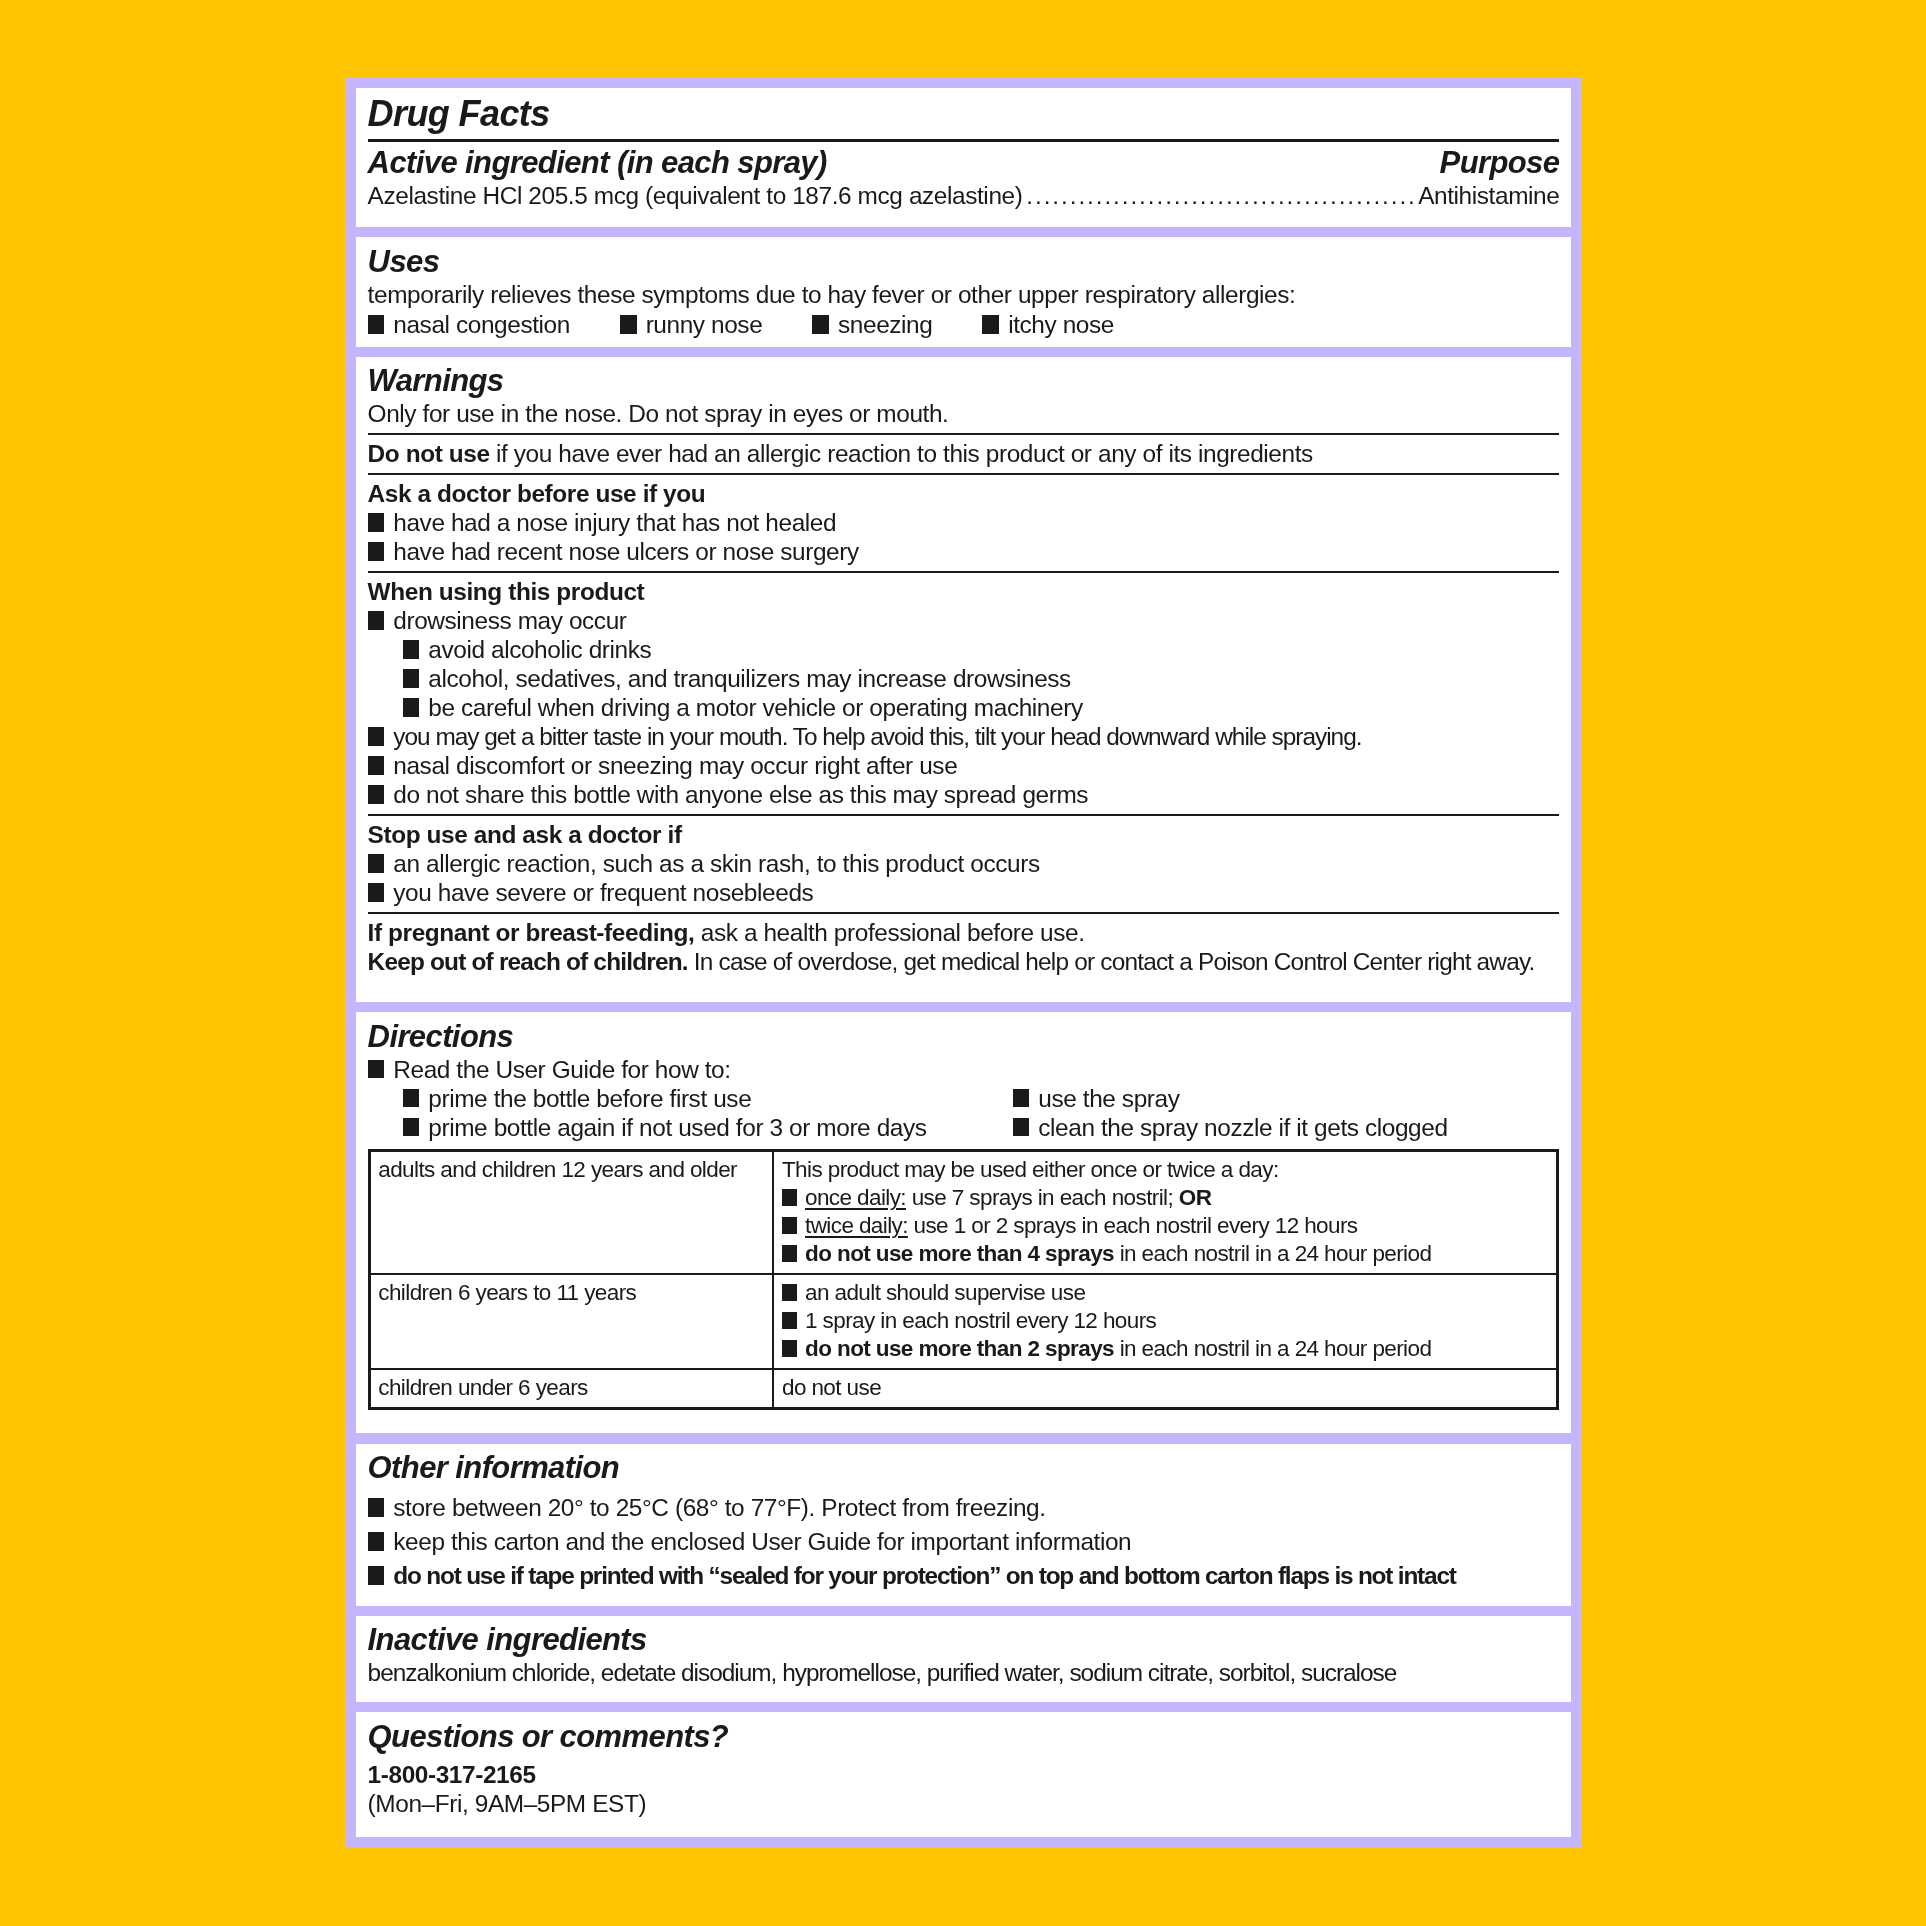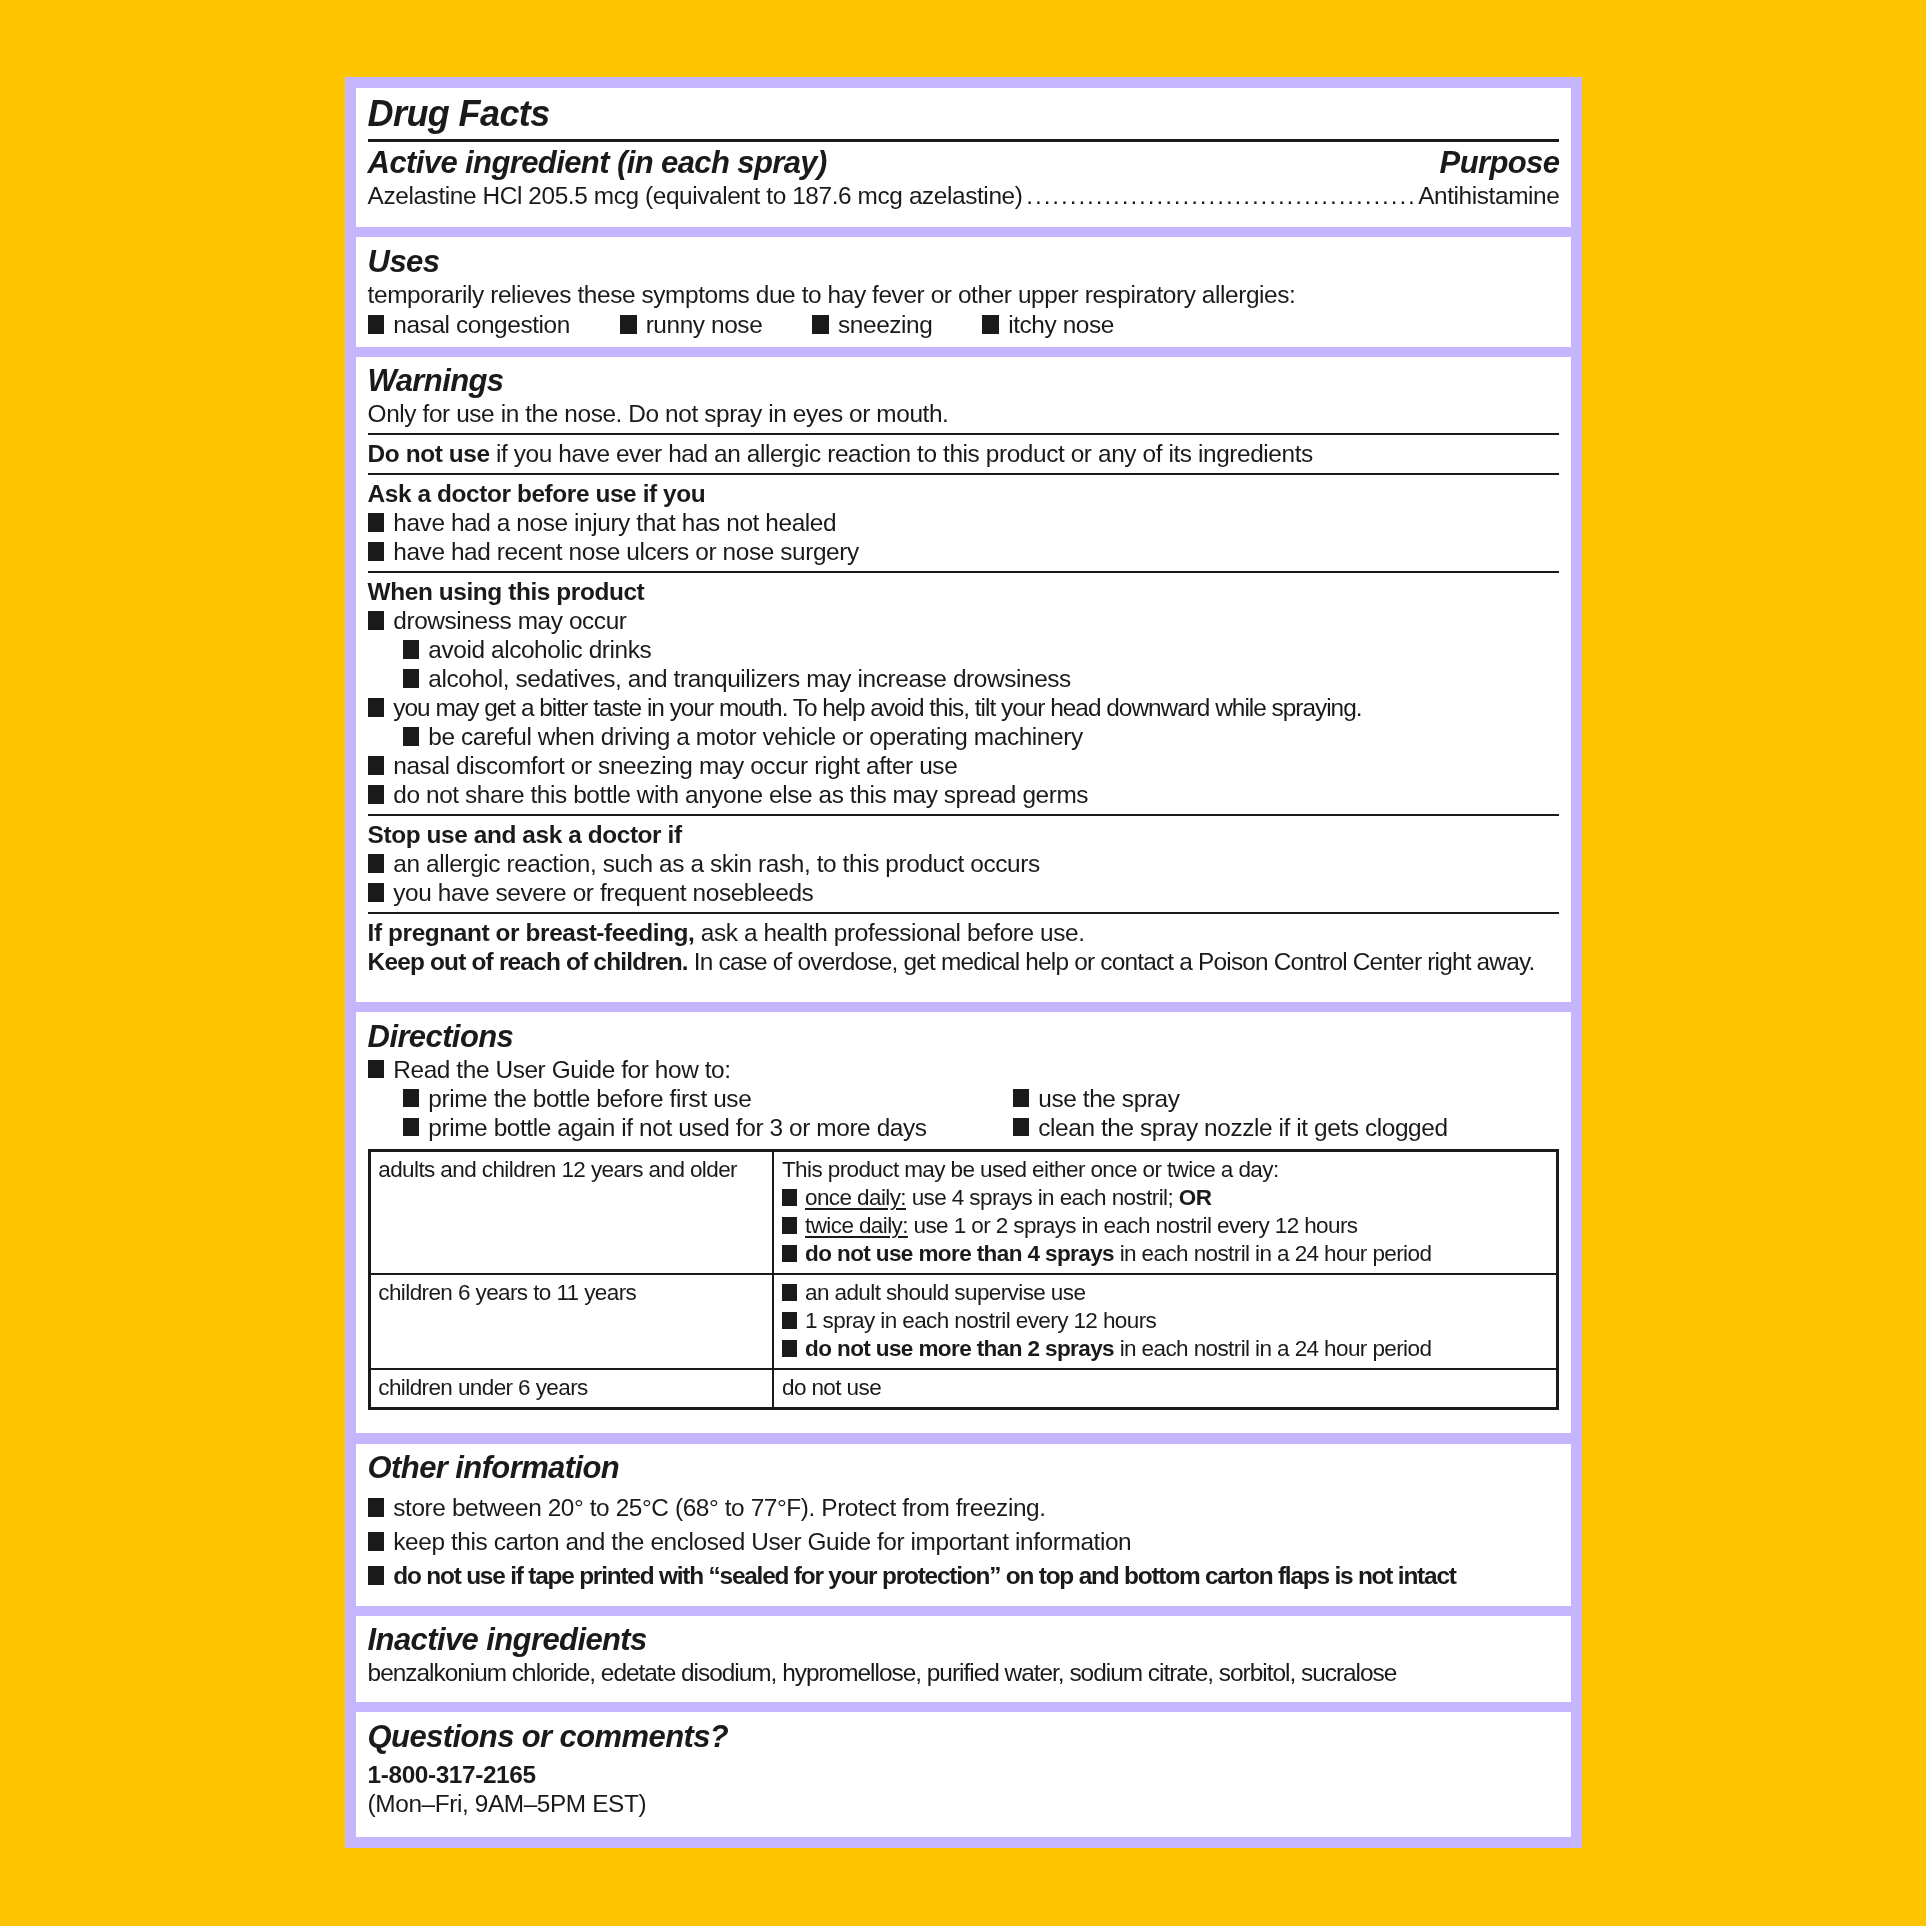--- a/index.html
+++ b/index.html
@@ -111,22 +111,22 @@
     <div class="t"><b>Do not use</b><span> if you have ever had an allergic reaction to this product or any of its ingredients</span></div>
     <hr class="rule">
     <div class="t bold">Ask a doctor before use if you</div>
     <div class="t li"><span class="sq"></span><span>have had a nose injury that has not healed</span></div>
     <div class="t li"><span class="sq"></span><span>have had recent nose ulcers or nose surgery</span></div>
     <hr class="rule">
     <div class="t bold">When using this product</div>
     <div class="t li"><span class="sq"></span><span>drowsiness may occur</span></div>
     <div class="t li lvl2"><span class="sq"></span><span>avoid alcoholic drinks</span></div>
     <div class="t li lvl2"><span class="sq"></span><span>alcohol, sedatives, and tranquilizers may increase drowsiness</span></div>
+    <div class="t li lvl2"><span class="sq"></span><span>be careful when driving a motor vehicle or operating machinery</span></div>
     <div class="t li ls2 nw"><span class="sq"></span><span>you may get a bitter taste in your mouth. To help avoid this, tilt your head downward while spraying.</span></div>
-    <div class="t li lvl2"><span class="sq"></span><span>be careful when driving a motor vehicle or operating machinery</span></div>
     <div class="t li"><span class="sq"></span><span>nasal discomfort or sneezing may occur right after use</span></div>
     <div class="t li"><span class="sq"></span><span>do not share this bottle with anyone else as this may spread germs</span></div>
     <hr class="rule">
     <div class="t bold">Stop use and ask a doctor if</div>
     <div class="t li"><span class="sq"></span><span>an allergic reaction, such as a skin rash, to this product occurs</span></div>
     <div class="t li"><span class="sq"></span><span>you have severe or frequent nosebleeds</span></div>
     <hr class="rule">
     <div class="t"><b>If pregnant or breast-feeding,</b><span> ask a health professional before use.</span></div>
     <div class="t ls1"><b>Keep out of reach of children.</b><span> In case of overdose, get medical help or contact a Poison Control Center right away.</span></div>
   </section>
@@ -143,21 +143,21 @@
         <div class="li"><span class="sq"></span><span>use the spray</span></div>
         <div class="li"><span class="sq"></span><span>clean the spray nozzle if it gets clogged</span></div>
       </div>
     </div>
     <table class="dtable">
       <tbody>
           <tr>
         <td class="c1"><span class="nw">adults and children 12 years and older</span></td>
         <td>
           <div>This product may be used either once or twice a day:</div>
-          <div class="li"><span class="sq"></span><span class="u">once daily:</span><span> use 4 sprays in each nostril; </span><b>OR</b></div>
+          <div class="li"><span class="sq"></span><span class="u">once daily:</span><span> use 7 sprays in each nostril; </span><b>OR</b></div>
           <div class="li nw"><span class="sq"></span><span class="u">twice daily:</span><span> use 1 or 2 sprays in each nostril every 12 hours</span></div>
           <div class="li nw"><span class="sq"></span><b>do not use more than 4 sprays</b><span> in each nostril in a 24 hour period</span></div>
         </td>
       </tr>
       <tr>
         <td class="c1"><span class="nw">children 6 years to 11 years</span></td>
         <td>
           <div class="li"><span class="sq"></span><span>an adult should supervise use</span></div>
           <div class="li"><span class="sq"></span><span>1 spray in each nostril every 12 hours</span></div>
           <div class="li nw"><span class="sq"></span><b>do not use more than 2 sprays</b><span> in each nostril in a 24 hour period</span></div>

